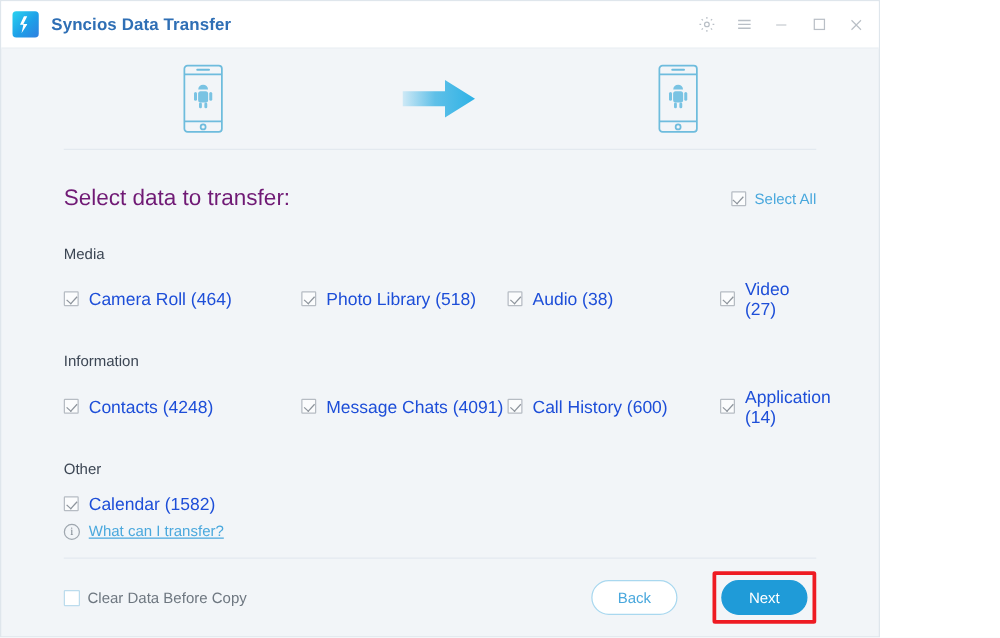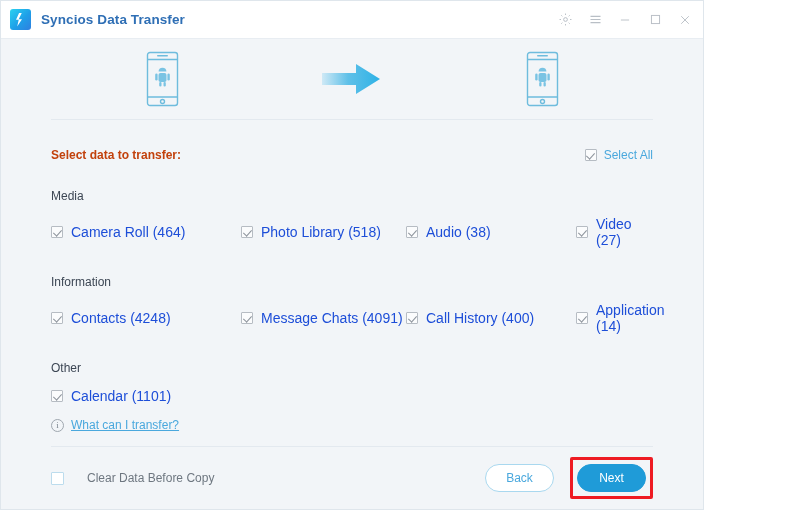--- a/index.html
+++ b/index.html
@@ -90,23 +90,23 @@
     padding: 0 50px;
     position: relative;
   }
   .row-head {
     display: flex;
     align-items: center;
     justify-content: space-between;
     padding-top: 28px;
   }
   .section-title {
-    font-size: 12px;
-    font-weight: bold;
-    color: #c2410c;
+    font-size: 18px;
+    font-weight: normal;
+    color: #701a75;
   }
   .select-all {
     display: flex;
     align-items: center;
     gap: 7px;
     cursor: default;
   }
   .select-all .lbl { font-size: 12px; color: #4aa8dd; text-align: right; }
 
   .group-label {
@@ -187,30 +187,30 @@
   .footer {
     flex: 0 0 62px;
     display: flex;
     align-items: center;
     padding: 0 50px;
     position: relative;
   }
   .clear-opt {
     display: flex;
     align-items: flex-end;
-    gap: 23px;
+    gap: 6px;
     cursor: default;
   }
   .clear-opt .lbl { font-size: 12px; color: #6e7780; }
 
   .btn-group {
     margin-left: auto;
     display: flex;
     align-items: center;
-    gap: 16px;
+    gap: 28px;
   }
   .btn {
     width: 69px; height: 28px;
     border-radius: 14px;
     font-size: 12px;
     display: flex;
     align-items: center;
     justify-content: center;
     cursor: default;
   }
@@ -362,33 +362,33 @@
       <div class="item">
         <span class="cbx checked"></span>
         <span class="lbl">Contacts (4248)</span>
       </div>
       <div class="item">
         <span class="cbx checked"></span>
         <span class="lbl">Message Chats (4091)</span>
       </div>
       <div class="item">
         <span class="cbx checked"></span>
-        <span class="lbl">Call History (400)</span>
+        <span class="lbl">Call History (600)</span>
       </div>
       <div class="item">
         <span class="cbx checked"></span>
         <span class="lbl">Application (14)</span>
       </div>
     </div>
 
     <div class="group-label">Other</div>
     <div class="grid">
       <div class="item">
         <span class="cbx checked"></span>
-        <span class="lbl">Calendar (1101)</span>
+        <span class="lbl">Calendar (1582)</span>
       </div>
     </div>
 
     <div class="help-row">
       <span class="info-icon">i</span>
       <span class="help-link">What can I transfer?</span>
     </div>
   </div>
 
   <div class="divider"></div>

